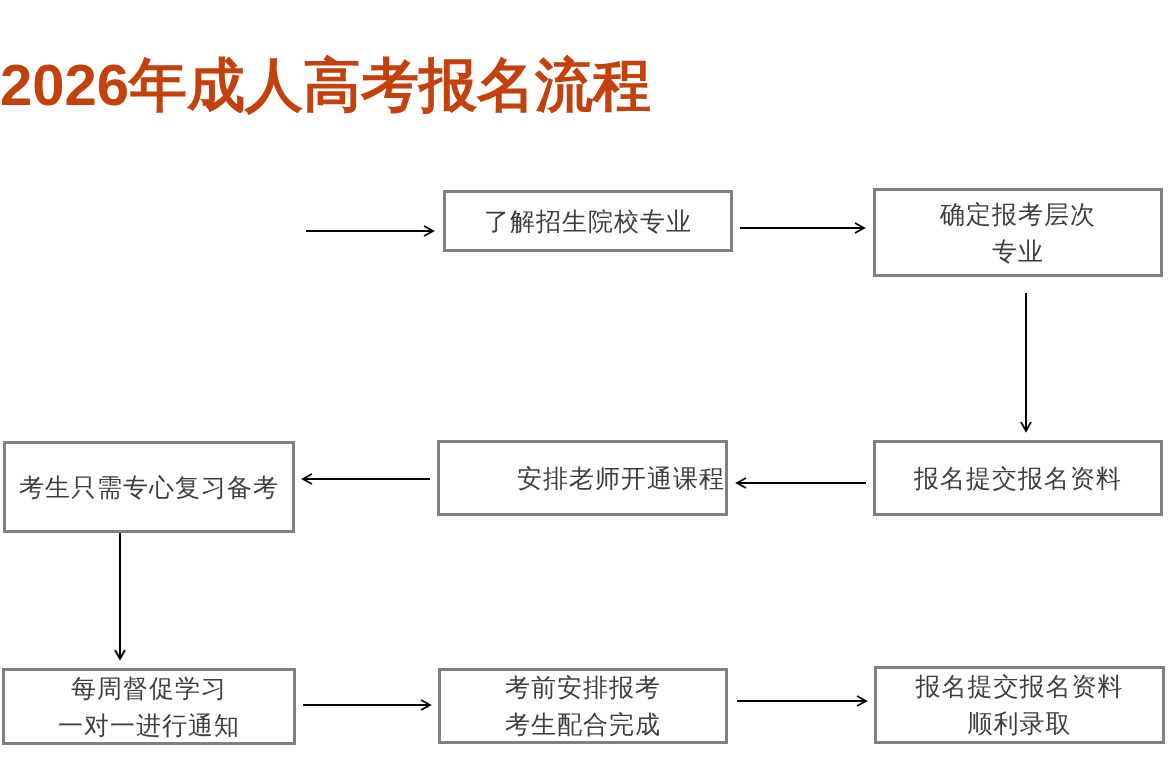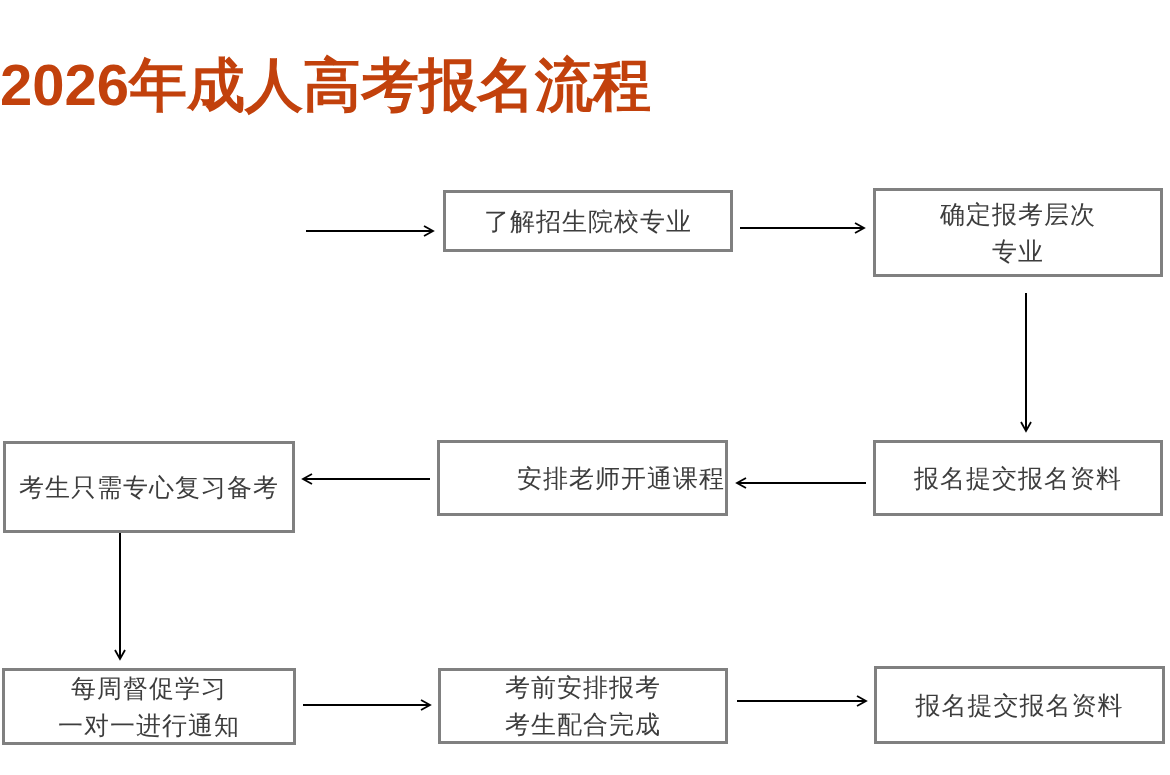--- a/index.html
+++ b/index.html
@@ -122,15 +122,16 @@
     <div class="node-line">一对一进行通知</div>
   </div>
 
   <div class="flow-node pos-n8">
     <div class="node-line">考前安排报考</div>
     <div class="node-line">考生配合完成</div>
   </div>
 
   <div class="flow-node pos-n9">
     <div class="node-line">报名提交报名资料</div>
+    <div class="node-line">顺利录取</div>
   </div>
 
 </div>
 
 </body></html>

